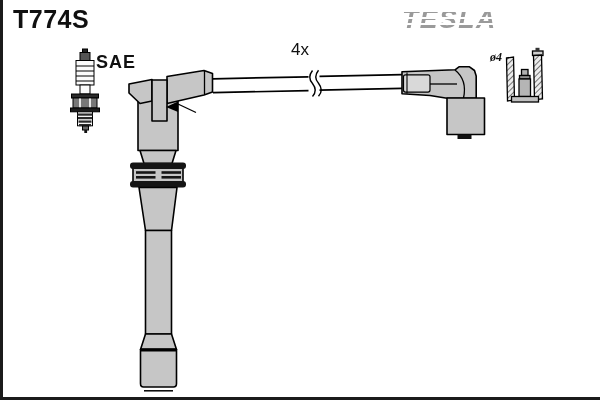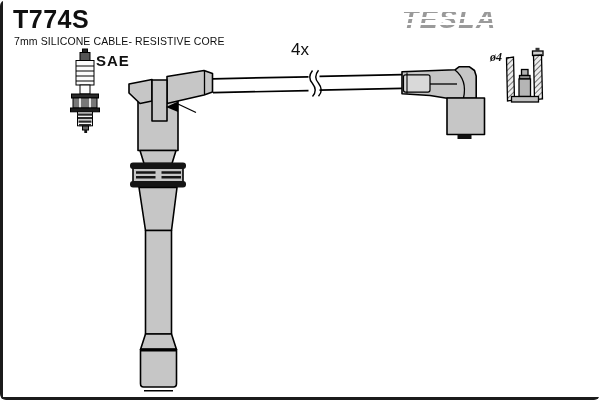--- a/index.html
+++ b/index.html
@@ -1,25 +1,25 @@
 <!DOCTYPE html>
 <html><head>
 <meta charset="utf-8">
 <style>
   html,body{margin:0;padding:0;background:#fff;}
   #stage{position:relative;width:600px;height:400px;background:#ffffff;overflow:hidden;
-         font-family:"Liberation Sans",sans-serif;color:#101010;border-radius:6px;}
+         font-family:"Liberation Sans",sans-serif;color:#101010;}
   .frame{position:absolute;background:#1b1b1b;}
   #frame-left{left:0;top:0;width:3px;height:400px;}
   #frame-bottom{left:0;bottom:0;width:600px;height:3px;}
   .label{position:absolute;white-space:nowrap;}
   #part-number{left:13px;top:5px;font-size:25px;font-weight:bold;letter-spacing:.5px;}
   #subtitle{left:14px;top:35px;font-size:10.5px;letter-spacing:.1px;}
   #quantity{left:291px;top:40px;font-size:17px;}
-  #sae-label{left:96px;top:52px;font-size:15px;font-weight:bold;letter-spacing:1px;}
+  #sae-label{left:96px;top:52px;font-size:18px;font-weight:bold;letter-spacing:1px;}
   #dia-label{left:490px;top:50px;font-size:12px;font-weight:bold;font-style:italic;
              font-family:"Liberation Serif",serif;}
   #brand{position:absolute;left:402px;top:5px;width:100px;height:28px;}
   #brand-text{font-style:italic;font-weight:900;font-size:26px;line-height:28px;
               color:#9a9a9a;letter-spacing:1.5px;transform:scaleX(1.02);transform-origin:left;}
   #brand-stripes{position:absolute;left:0;top:1px;width:100px;height:27px;
               background:repeating-linear-gradient(to bottom,transparent 0 4.5px,#ffffff 4.5px 6.5px);}
   svg{position:absolute;left:0;top:0;}
 </style>
 </head>
@@ -112,21 +112,20 @@
       <polygon points="506.5,58 513.5,57 514.5,100 507.5,101" fill="url(#hatch)"></polygon>
       <polygon points="533.5,55.5 541.5,55 542.5,99 534.5,99.5" fill="url(#hatch)"></polygon>
       <rect x="521.5" y="69.5" width="6.5" height="6" fill="#b0b0b0"></rect>
       <rect x="519.5" y="75.5" width="10.5" height="3.5" fill="#8f8f8f"></rect>
       <rect x="519" y="79" width="11.5" height="17.5" fill="#b5b5b5"></rect>
       <rect x="511.5" y="96.5" width="27" height="5.5" fill="#c0c0c0"></rect>
     </g>
   </svg>
 
   <div id="part-number" class="label">T774S</div>
-  <div id="subtitle" class="label">7mm SILICONE CABLE- RESISTIVE CORE</div>
   <div id="quantity" class="label">4x</div>
   <div id="sae-label" class="label">SAE</div>
   <div id="dia-label" class="label">ø4</div>
 
   <div id="brand">
     <div id="brand-text">TESLA</div>
     <div id="brand-stripes"></div>
   </div>
 
 </div>

